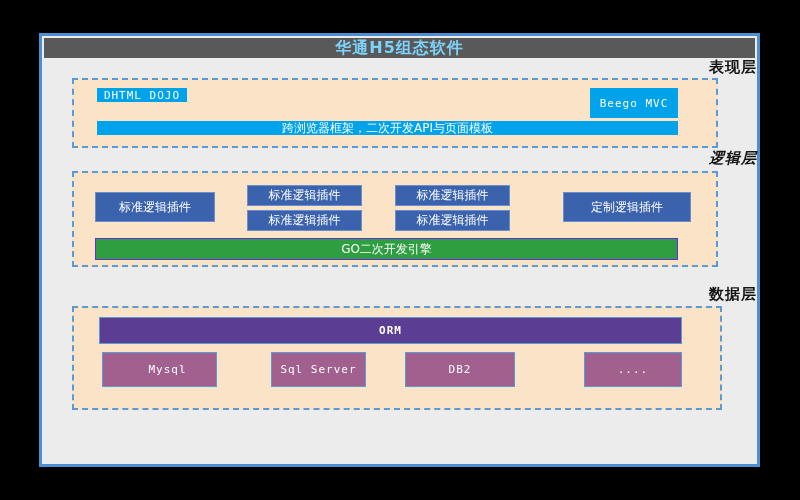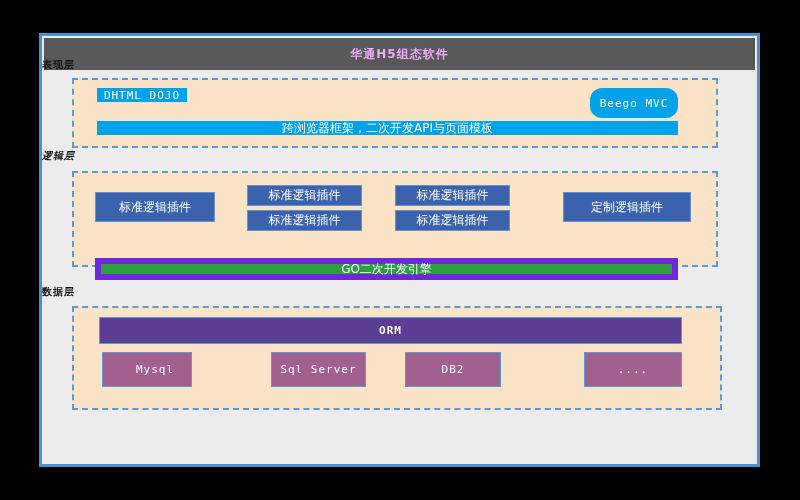--- a/index.html
+++ b/index.html
@@ -8,71 +8,71 @@
     background:#000;
     font-family:"DejaVu Sans","Liberation Sans",sans-serif;
     overflow:hidden;
   }
   .window {
     position:absolute; left:39px; top:33px; width:715px; height:428px;
     background:var(--window_bg,#ececec);
     border:3px solid var(--window_border,#4a90d2);
   }
   .titlebar {
-    position:absolute; left:2px; top:2px; right:2px; height:32px;
+    position:absolute; left:2px; top:2px; right:2px; height:20px;
     background:var(--titlebar_bg,#595959);
-    color:#f0abfc; font-weight:bold; font-size:12px; letter-spacing:1px;
+    color:#7dd3fc; font-weight:bold; font-size:16px; letter-spacing:1px;
     display:flex; align-items:center; justify-content:center;
   }
   .layer-label {
-    position:absolute; left:0; right:0; text-align:left;
-    font-weight:bold; font-size:10px; color:#141414; letter-spacing:1px;
+    position:absolute; left:0; right:0; text-align:right;
+    font-weight:bold; font-size:15px; color:#141414; letter-spacing:1px;
   }
   .container {
     position:absolute; box-sizing:border-box;
     border:2px dashed var(--dash_border,#5b9bd5);
     background:var(--container_bg,#fbe3c7);
   }
   .box {
     position:absolute; box-sizing:border-box; color:#fff;
     display:flex; align-items:center; justify-content:center;
     font-size:12px; white-space:nowrap;
   }
   .mono { font-family:"DejaVu Sans Mono","Liberation Mono",monospace; font-size:11px; letter-spacing:1px; }
   .cyan   { background:var(--cyan,#00a2e9); }
   .blue   { background:var(--blue,#3a62ad); border:1px solid #6b8fcc; }
-  .green  { background:var(--green,#2f9e41); border:6px solid #6d28d9;margin-top:20px; }
+  .green  { background:var(--green,#2f9e41); border:1px solid #6d28d9; }
   .purple { background:var(--purple,#5b3d94); border:1px solid var(--dash_border,#5b9bd5); font-weight:bold; }
   .plum   { background:var(--plum,#a2608e); border:1px solid var(--dash_border,#5b9bd5); }
 
   
   #pres-label  { top:22px; }
   #pres-box    { left:30px; top:42px; width:646px; height:70px; }
   #pres-left   { left:23px; top:8px;  width:90px;  height:14px; }
-  #pres-right  { left:516px; top:8px; width:88px;  height:30px;border-radius:12px; }
+  #pres-right  { left:516px; top:8px; width:88px;  height:30px; }
   #pres-bar    { left:23px; top:41px; width:581px; height:14px; }
 
   
   #logic-label { top:113px;font-style:italic; }
   #logic-box   { left:30px; top:135px; width:646px; height:96px; }
   #logic-left  { left:21px;  top:19px; width:120px; height:30px; }
   #logic-m1a   { left:173px; top:12px; width:115px; height:21px; }
   #logic-m1b   { left:173px; top:37px; width:115px; height:21px; }
   #logic-m2a   { left:321px; top:12px; width:115px; height:21px; }
   #logic-m2b   { left:321px; top:37px; width:115px; height:21px; }
   #logic-right { left:489px; top:19px; width:128px; height:30px; }
   #logic-bar   { left:21px;  top:65px; width:583px; height:22px; }
 
   
   #data-label  { top:249px; }
   #data-box    { left:30px; top:270px; width:650px; height:104px; }
   #data-bar    { left:25px;  top:9px;  width:583px; height:27px; letter-spacing:1px; }
-  #db-0        { left:28px;  top:44px; width:90px;  height:35px;padding-left:16px; }
+  #db-0        { left:28px;  top:44px; width:115px;  height:35px;padding-left:16px; }
   #db-1        { left:173px; top:44px; width:95px;  height:35px;margin-left:24px; }
-  #db-2        { left:331px; top:44px; width:96px; height:35px; }
+  #db-2        { left:331px; top:44px; width:110px; height:35px; }
   #db-3        { left:510px; top:44px; width:98px;  height:35px; }
 </style>
 </head>
 <body>
 
 <div class="window">
 
   <div class="titlebar">
     <span>华通H5组态软件</span>
   </div>

